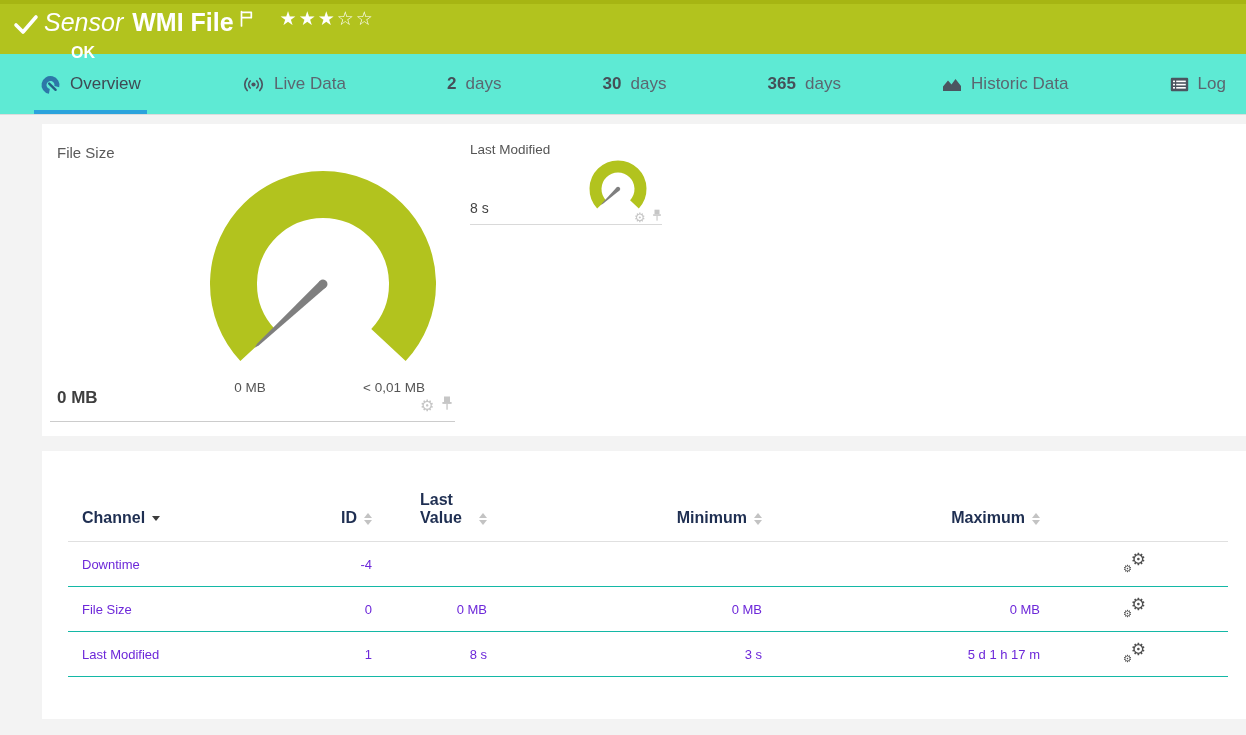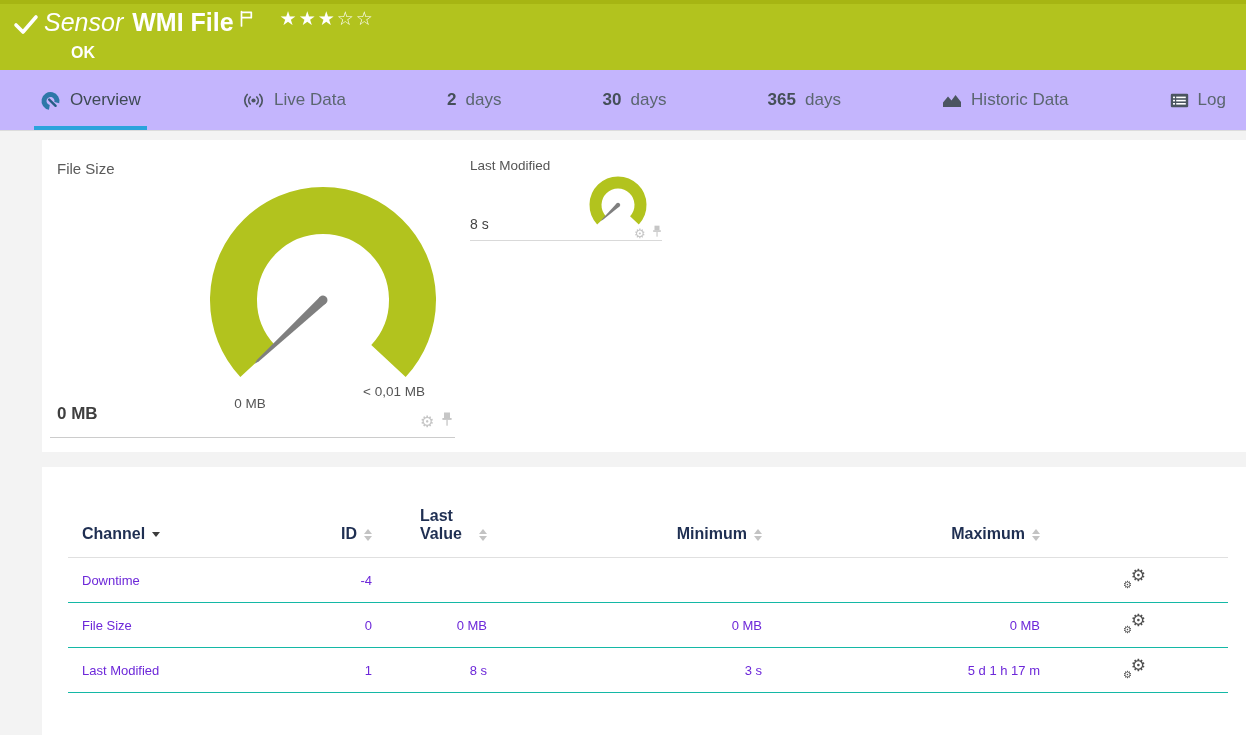--- a/index.html
+++ b/index.html
@@ -6,35 +6,35 @@
   html,body { width:1246px; height:735px; }
   body {
     font-family: "Liberation Sans", sans-serif;
     background:#f3f3f3;
     overflow:hidden;
     position:relative;
   }
 
   
   .sensor-header {
-    height:70px; background:#b2c31e; border-top:4px solid #a6b513;
+    height:54px; background:#b2c31e; border-top:4px solid #a6b513;
     position:relative; color:#fff;
   }
   .hdr-check { position:absolute; left:13px; top:9px; }
   .hdr-titleline { position:absolute; left:44px; top:4px; white-space:nowrap; }
   .hdr-kind { font-style:italic; font-size:25px; }
   .hdr-name { font-weight:bold; font-size:25px; margin-left:9px; }
   .hdr-flag { display:inline-block; vertical-align:top; margin-left:5px; margin-top:2px; }
   .hdr-stars { display:inline-block; vertical-align:top; margin-left:26px; margin-top:-1px;
                font-size:19px; letter-spacing:2px; color:#fff; cursor:pointer; }
   .hdr-status { position:absolute; left:71px; top:40px; font-weight:bold; font-size:16px; }
 
   
   .tabbar {
-    height:61px; background:#c4b5fd; border-bottom:1px solid #dcdcdc;
+    height:61px; background:#5eead4; border-bottom:1px solid #dcdcdc;
     display:flex; justify-content:space-between; align-items:stretch;
     padding:0 14px 0 34px;
   }
   .tab {
     display:flex; align-items:center; gap:9px; font-size:17px; color:#5b6670;
     border-bottom:4px solid transparent; padding:4px 6px 0 6px; cursor:pointer;
   }
   .tab.active { border-bottom-color:#2ba3dc; color:#3e4a54; }
   .tab .num { font-weight:bold; color:#454f58; }
   .tab-icon { display:inline-flex; }
@@ -44,21 +44,21 @@
   
   .panel { margin-left:42px; background:#fff; width:1204px; }
   .panel-gauges { margin-top:9px; height:312px; position:relative; }
   .panel-table  { margin-top:15px; height:268px; overflow:hidden; }
 
   
   .fs-title { position:absolute; left:15px; top:20px; font-size:15px; color:#5a5a5a; }
   .fs-gauge { position:absolute; left:161px; top:40px; cursor:pointer; }
   .fs-scale-min { position:absolute; left:178px; top:256px; width:60px; text-align:center;
                   font-size:13.5px; color:#555; }
-  .fs-scale-max { position:absolute; left:307px; top:244px; width:90px; text-align:center;
+  .fs-scale-max { position:absolute; left:307px; top:256px; width:90px; text-align:center;
                   font-size:13.5px; color:#555; }
   .fs-value { position:absolute; left:15px; top:264px; font-size:17px; font-weight:bold; color:#3f3f3f; }
   .fs-icons { position:absolute; left:378px; top:272px; display:flex; align-items:center; gap:7px; }
   .widget-gear { font-size:16px; line-height:1; color:#c6c6c6; cursor:pointer; }
   .fs-underline { position:absolute; left:8px; top:297px; width:405px; border-top:1px solid #cccccc; }
 
   
   .lm-title { position:absolute; left:428px; top:18px; font-size:13.5px; color:#555; }
   .lm-gauge { position:absolute; left:538px; top:27px; cursor:pointer; }
   .lm-value { position:absolute; left:428px; top:76px; font-size:14px; color:#444; }

